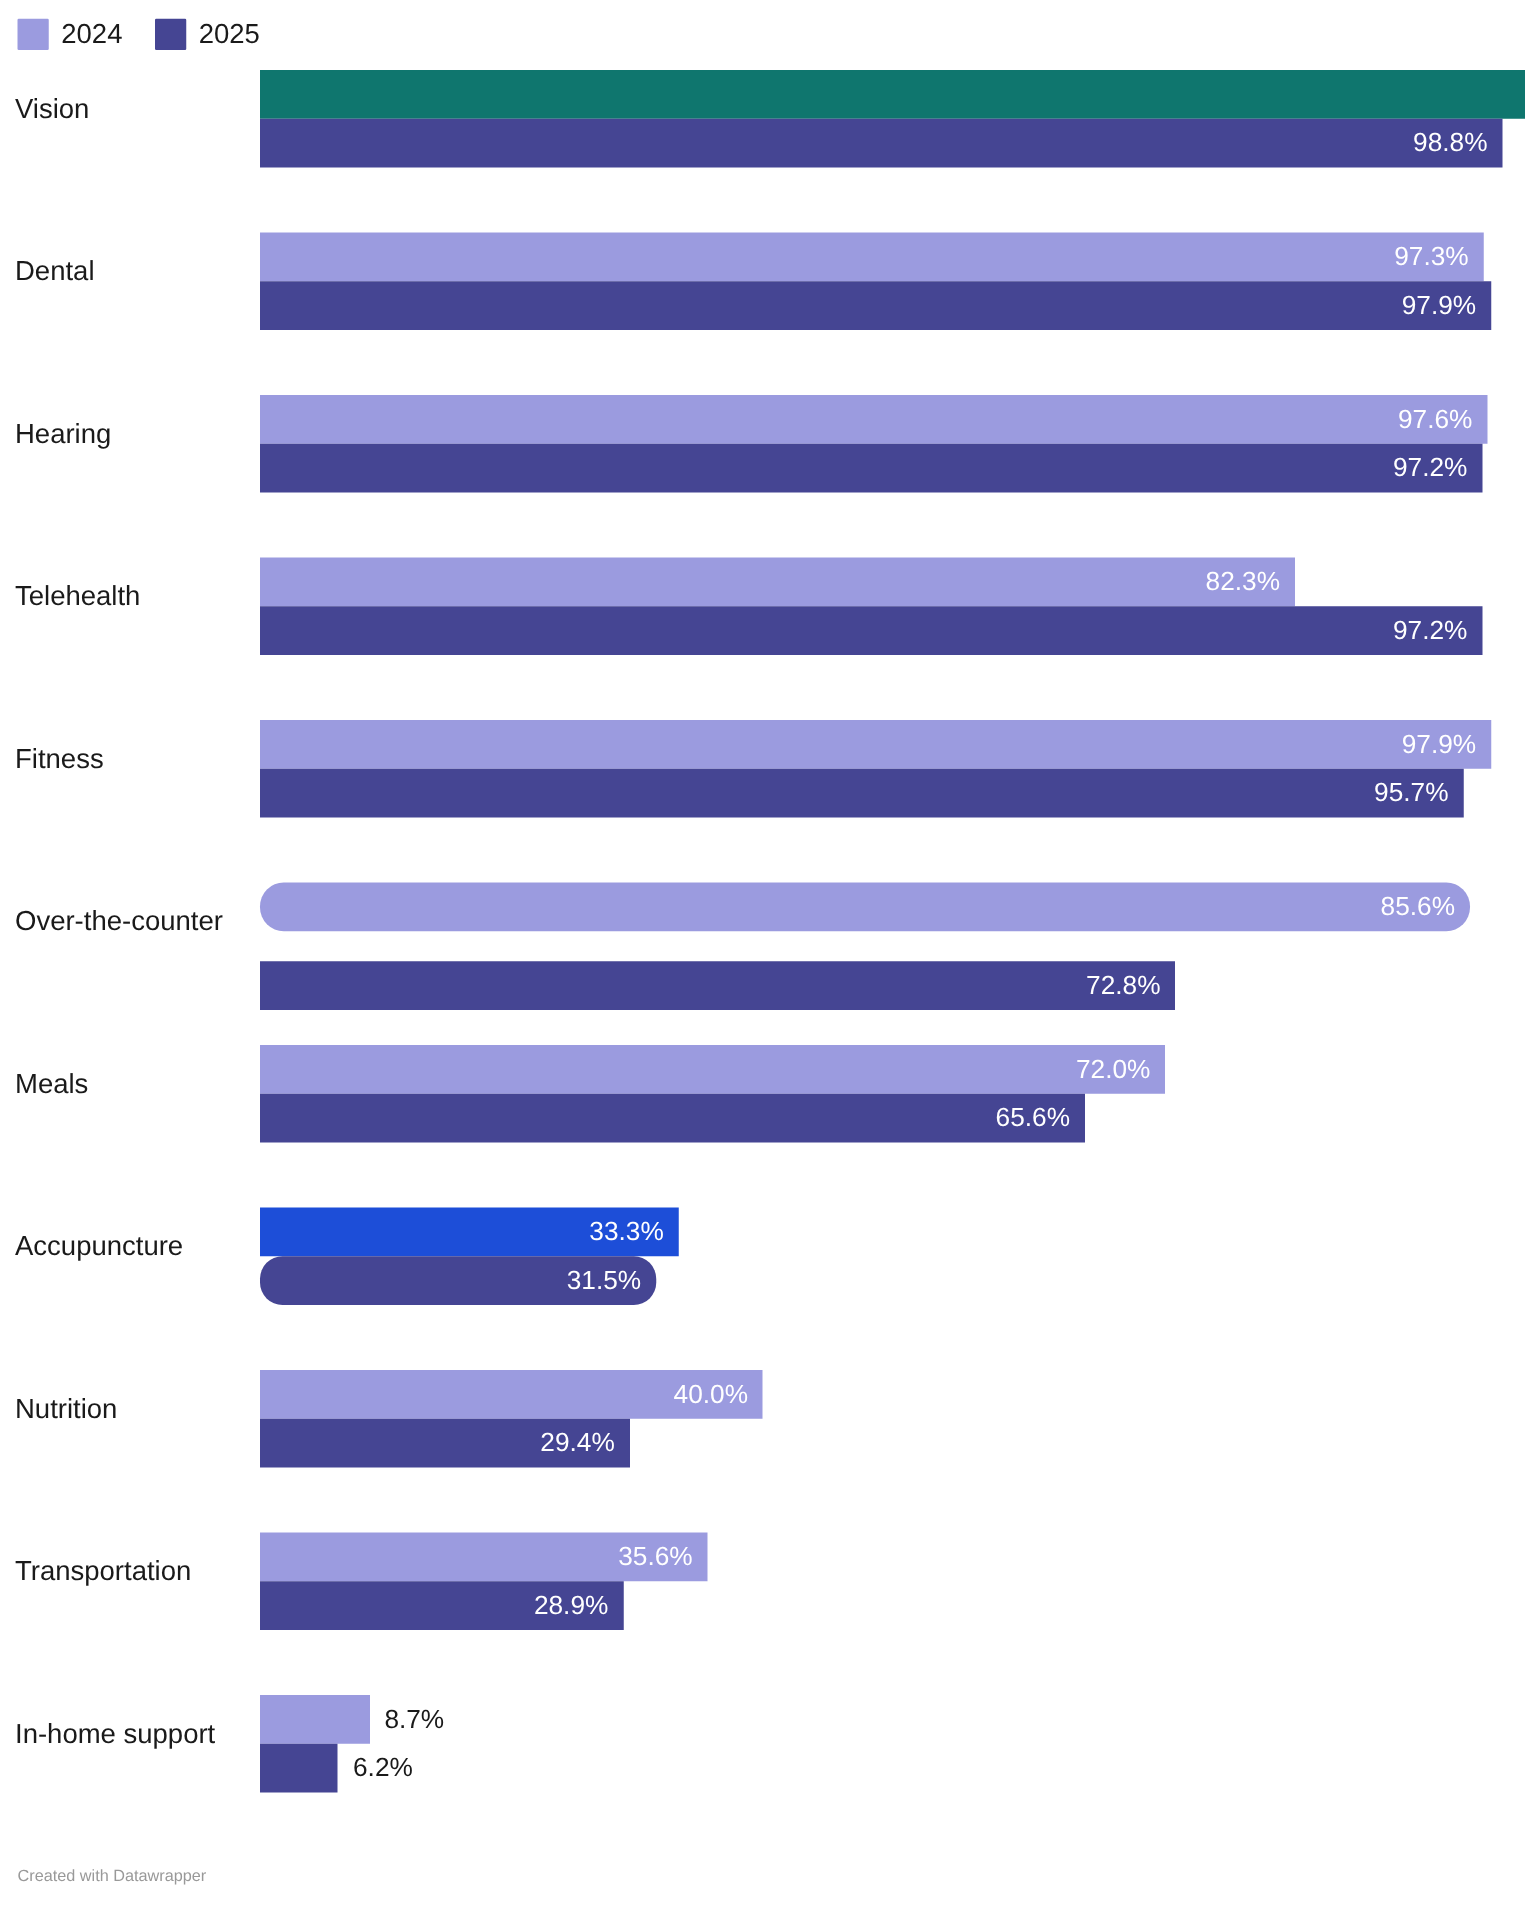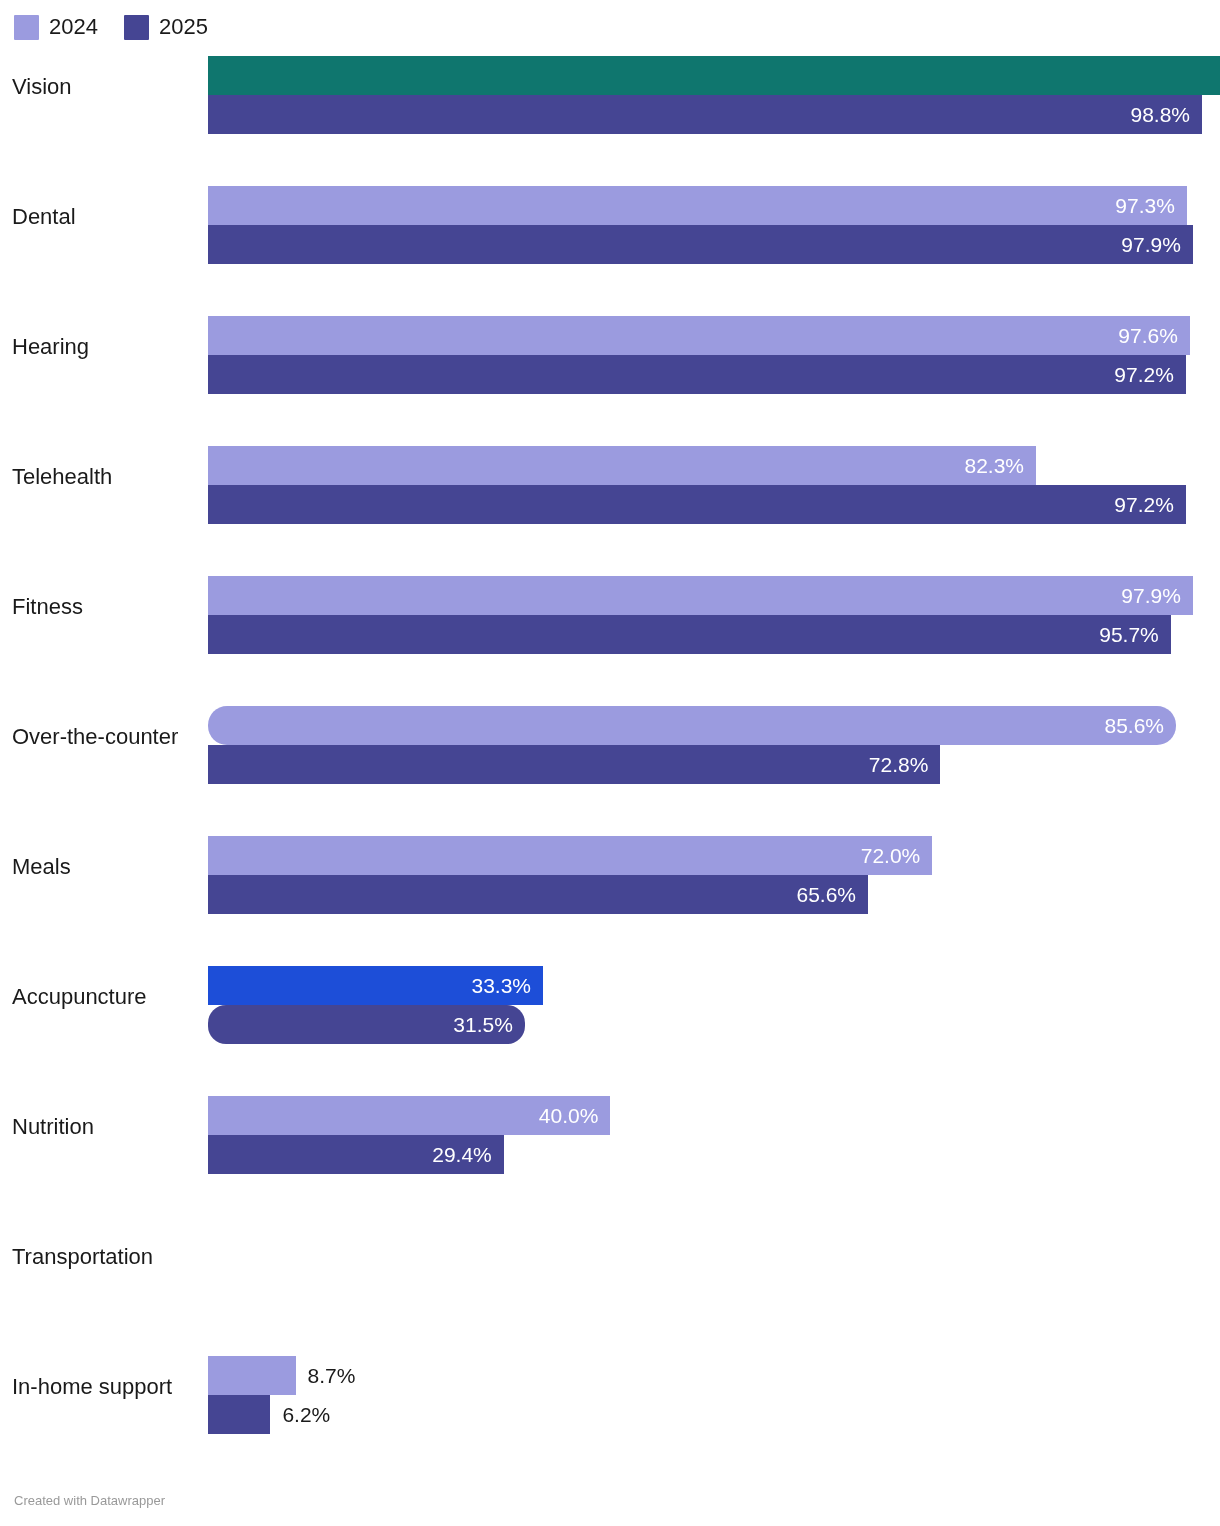--- a/index.html
+++ b/index.html
@@ -224,21 +224,21 @@
       </div>
       <div class="group">
         <div class="cat-label">Over-the-counter</div>
         <div class="bars">
           <div class="bar-row">
             <div class="bar y2024" style="width: 968px; background: rgb(155, 155, 223); border-radius: 19px;">
               <span class="bar-value">85.6%</span>
             </div>
           </div>
           <div class="bar-row">
-            <div class="bar y2025" style="width: 732.4px; background: rgb(69, 69, 147);">
+            <div class="bar y2025" style="width: 732.4px; background: rgb(69, 69, 147); margin-top: 24px;">
               <span class="bar-value">72.8%</span>
             </div>
           </div>
         </div>
       </div>
       <div class="group">
         <div class="cat-label">Meals</div>
         <div class="bars">
           <div class="bar-row">
             <div class="bar y2024" style="width: 724.3px; background: rgb(155, 155, 223);">
@@ -277,20 +277,32 @@
           </div>
           <div class="bar-row">
             <div class="bar y2025" style="width: 295.8px; background: rgb(69, 69, 147);">
               <span class="bar-value">29.4%</span>
             </div>
           </div>
         </div>
       </div>
       <div class="group">
         <div class="cat-label">Transportation</div>
+        <div class="bars">
+          <div class="bar-row">
+            <div class="bar y2024" style="width: 358.1px; background: rgb(155, 155, 223);">
+              <span class="bar-value">35.6%</span>
+            </div>
+          </div>
+          <div class="bar-row">
+            <div class="bar y2025" style="width: 290.7px; background: rgb(69, 69, 147);">
+              <span class="bar-value">28.9%</span>
+            </div>
+          </div>
+        </div>
       </div>
       <div class="group">
         <div class="cat-label">In-home support</div>
         <div class="bars">
           <div class="bar-row">
             <div class="bar y2024" style="width: 87.5px; background: rgb(155, 155, 223);">
               <span class="bar-value outside">8.7%</span>
             </div>
           </div>
           <div class="bar-row">

